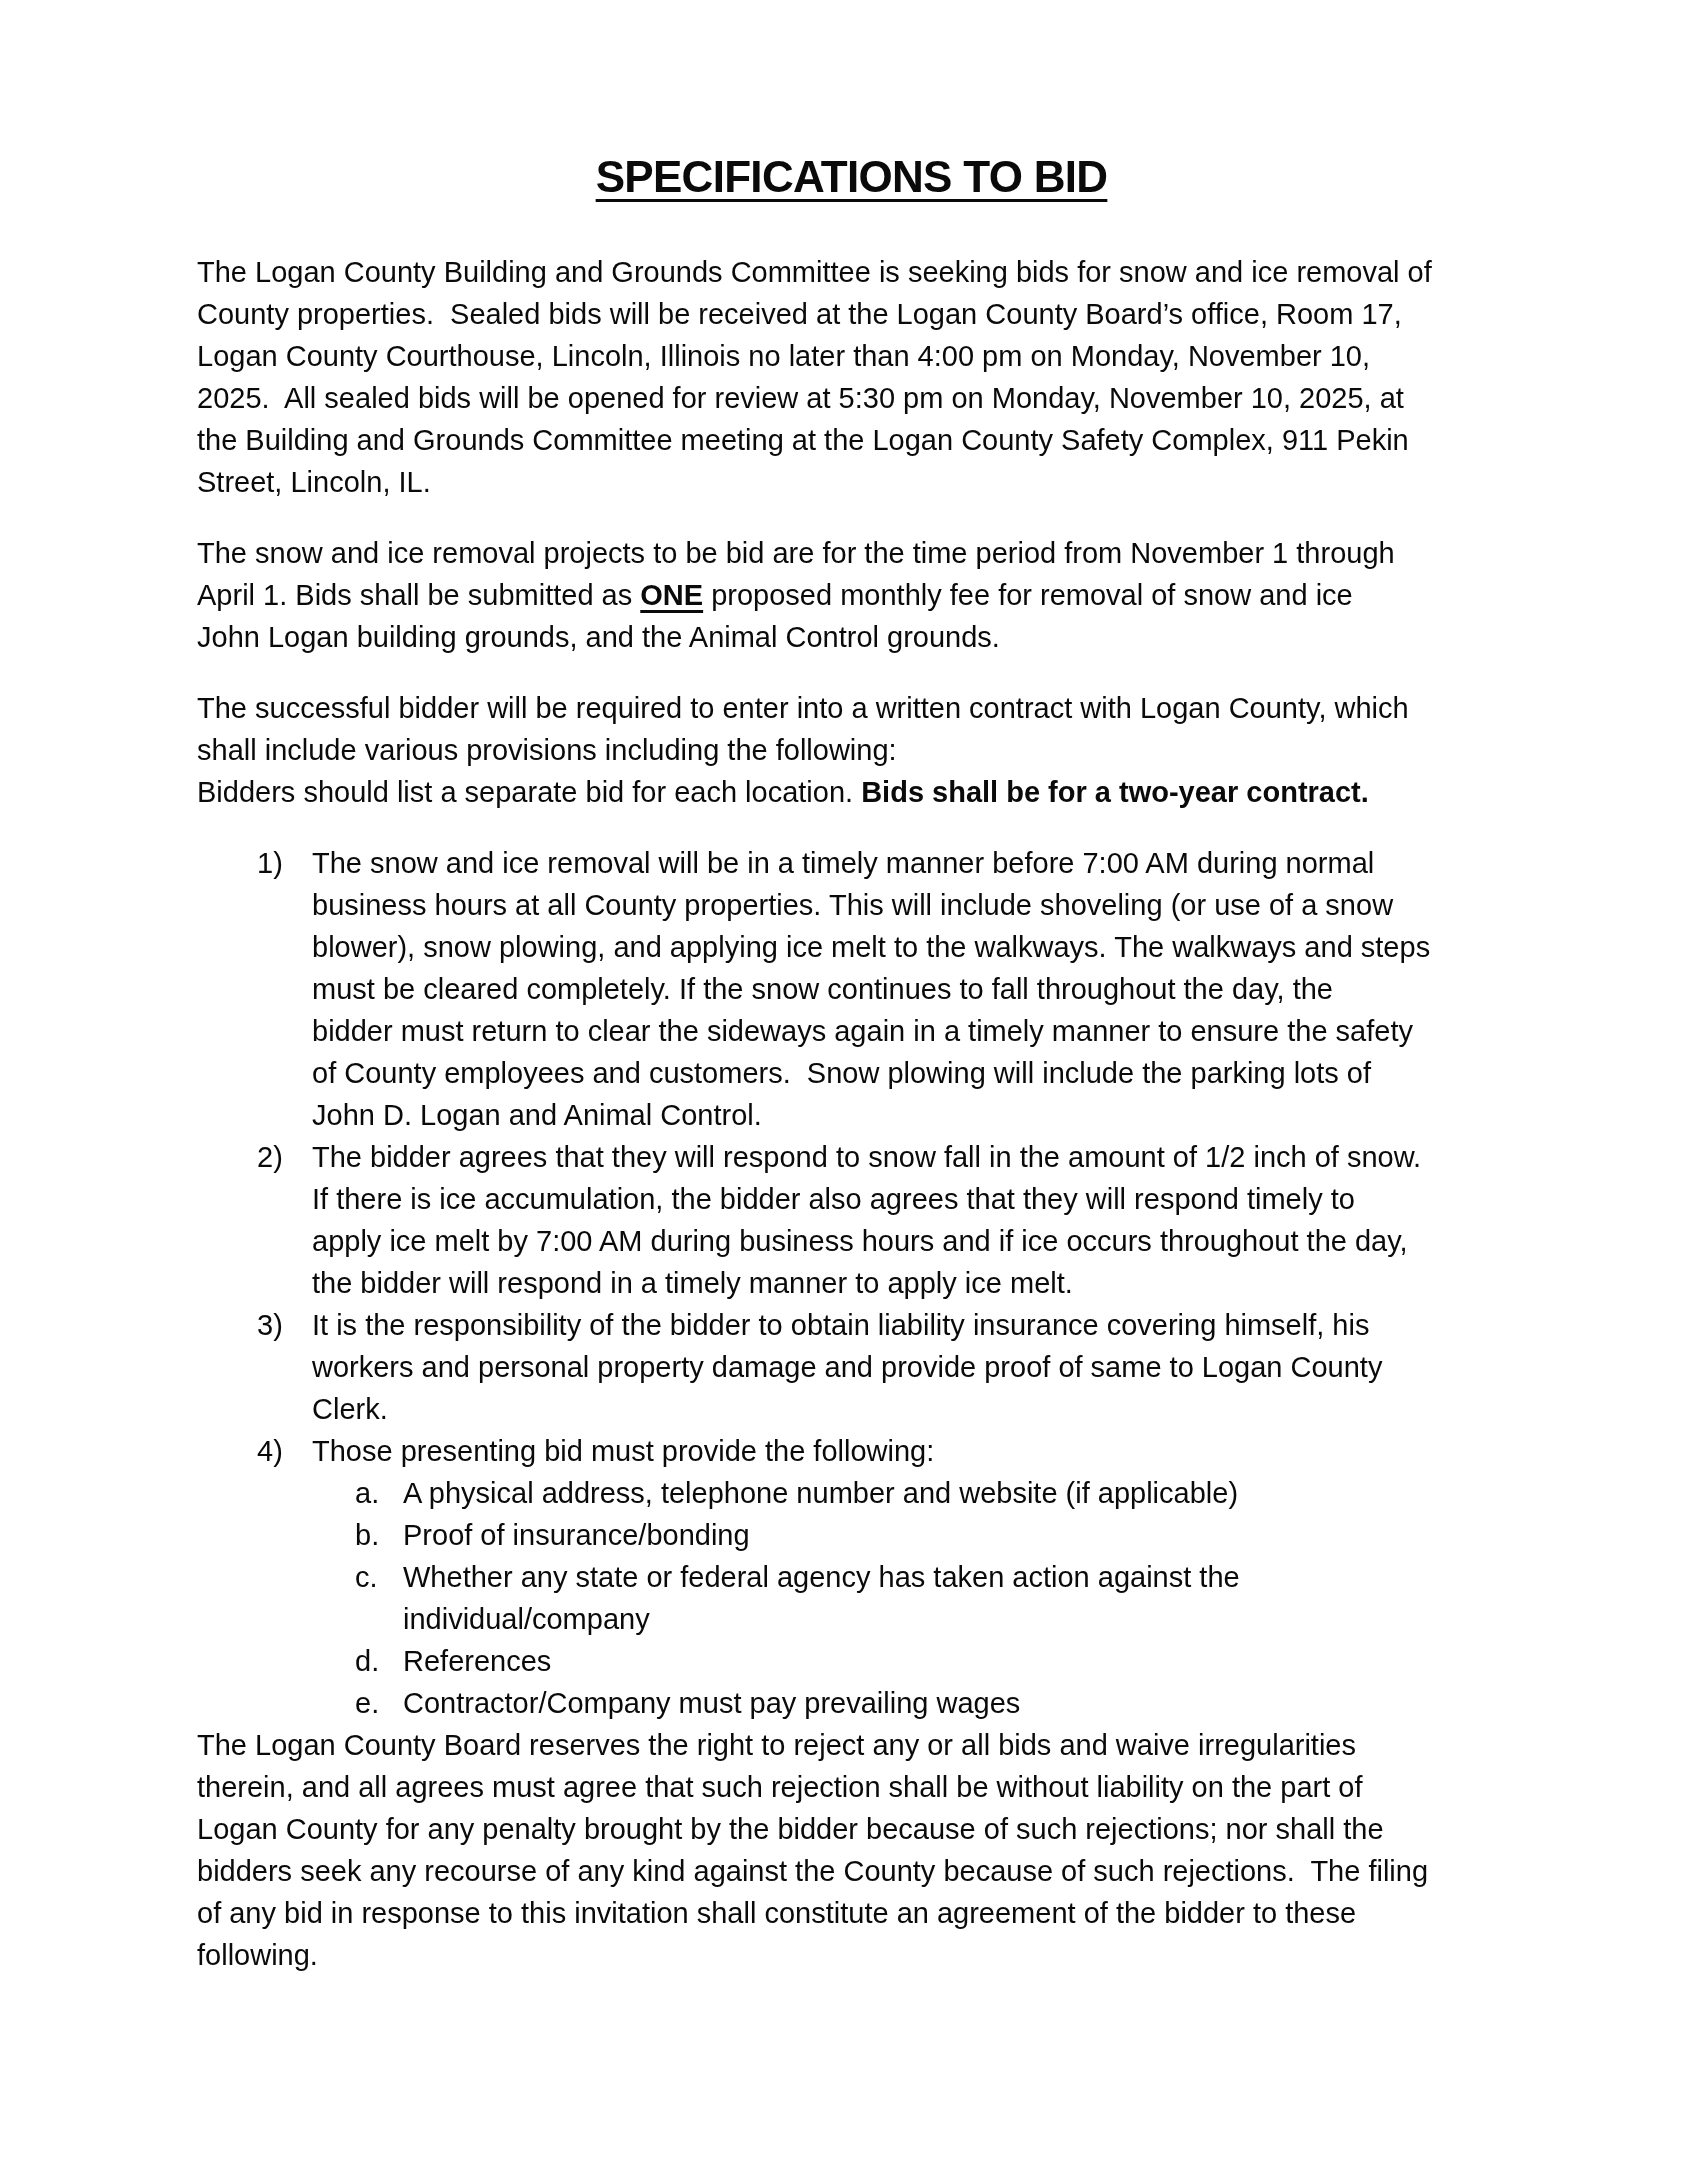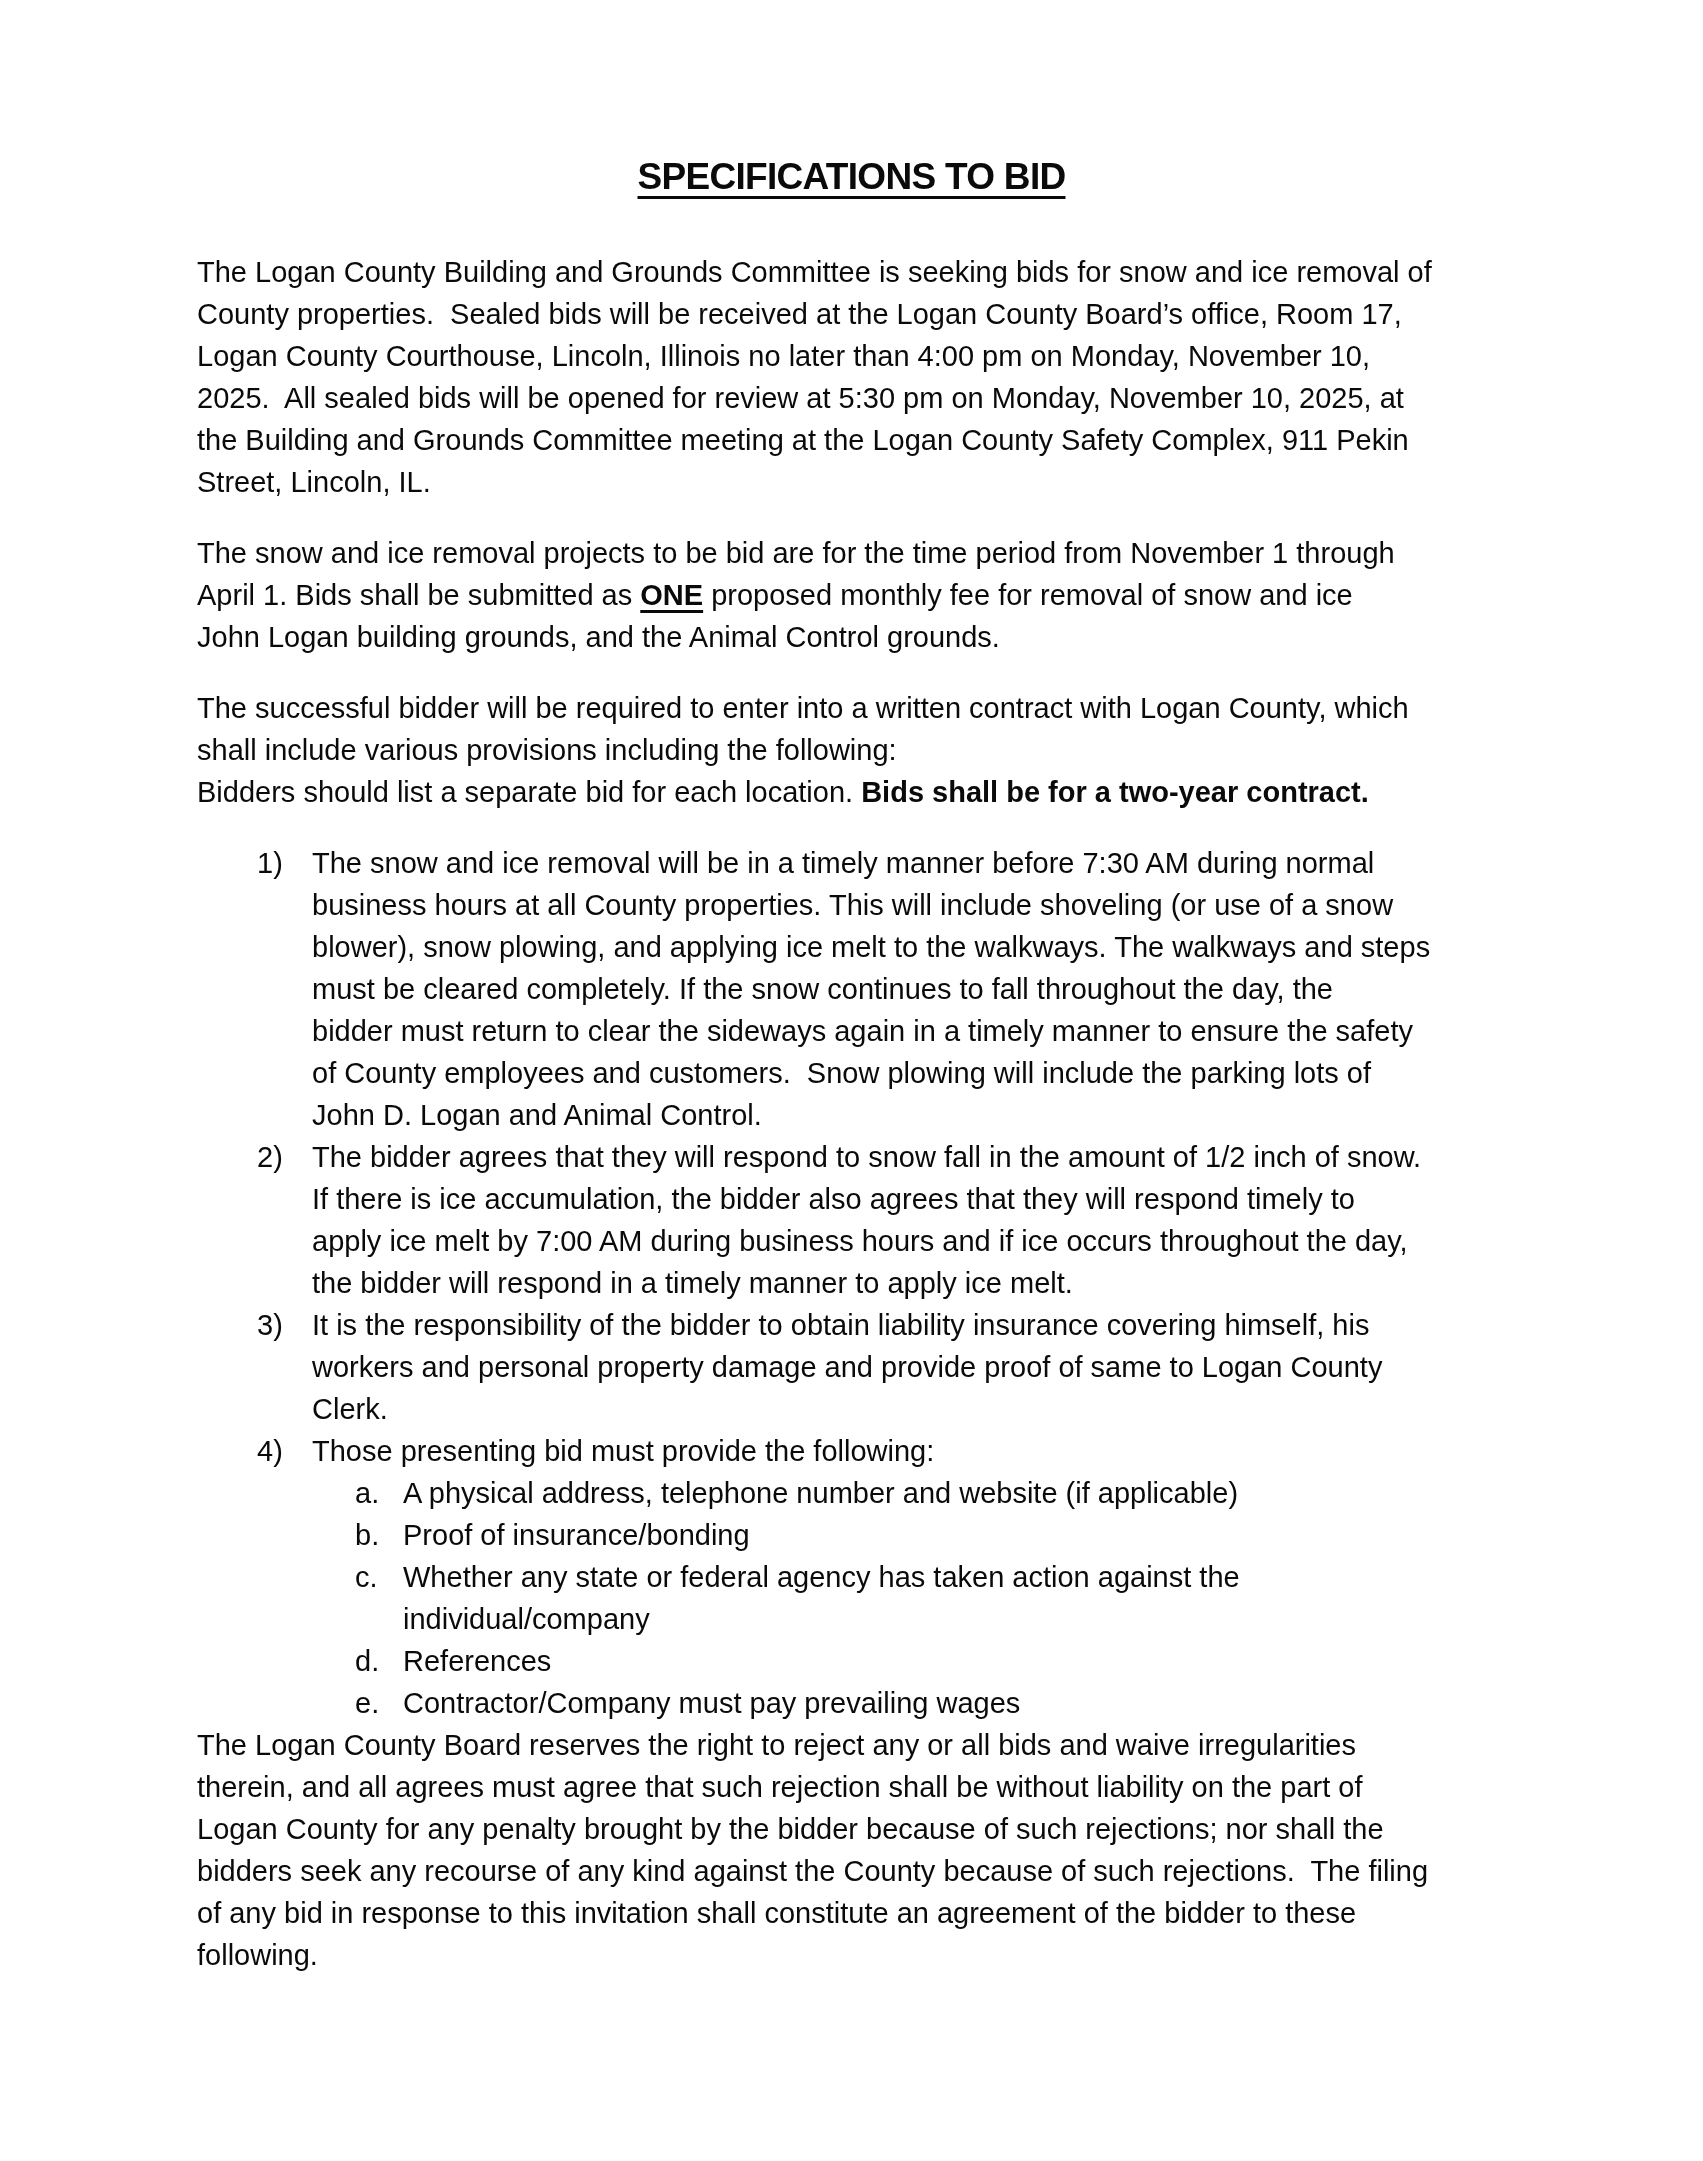--- a/index.html
+++ b/index.html
@@ -11,21 +11,21 @@
   }
   .page {
     box-sizing: border-box;
     width: 1703px; height: 2161px;
     padding: 155px 197px 0 197px;
     background: #ffffff;
   }
   .doc-title {
     margin: 0 0 52px 0;
     text-align: center;
-    font-size: 37px;
+    font-size: 44px;
     font-weight: bold;
     line-height: 44px;
     letter-spacing: -0.7px;
   }
   .doc-title .title-text {
     text-decoration: underline;
     text-decoration-thickness: 2.7px;
     text-underline-offset: 6.7px;
   }
   .block { margin: 0 0 29px 0; }
@@ -73,21 +73,21 @@
         <div class="line"><span class="seg">The successful bidder will be required to enter into a written contract with Logan County, which</span></div>
         <div class="line"><span class="seg">shall include various provisions including the following:</span></div>
       </div>
       <div class="block para">
         <div class="line"><span class="seg">Bidders should list a separate bid for each location. </span><span class="seg bold">Bids shall be for a two-year contract.</span></div>
       </div>
       <div class="block list tight">
         <div class="list-item">
           <div class="line li-marker">1)</div>
           <div class="li-content">
-            <div class="line"><span class="seg">The snow and ice removal will be in a timely manner before 7:30 AM during normal</span></div>
+            <div class="line"><span class="seg">The snow and ice removal will be in a timely manner before 7:00 AM during normal</span></div>
             <div class="line"><span class="seg">business hours at all County properties. This will include shoveling (or use of a snow</span></div>
             <div class="line"><span class="seg">blower), snow plowing, and applying ice melt to the walkways. The walkways and steps</span></div>
             <div class="line"><span class="seg">must be cleared completely. If the snow continues to fall throughout the day, the</span></div>
             <div class="line"><span class="seg">bidder must return to clear the sideways again in a timely manner to ensure the safety</span></div>
             <div class="line"><span class="seg">of County employees and customers.  Snow plowing will include the parking lots of</span></div>
             <div class="line"><span class="seg">John D. Logan and Animal Control.</span></div>
           </div>
         </div>
         <div class="list-item">
           <div class="line li-marker">2)</div>

